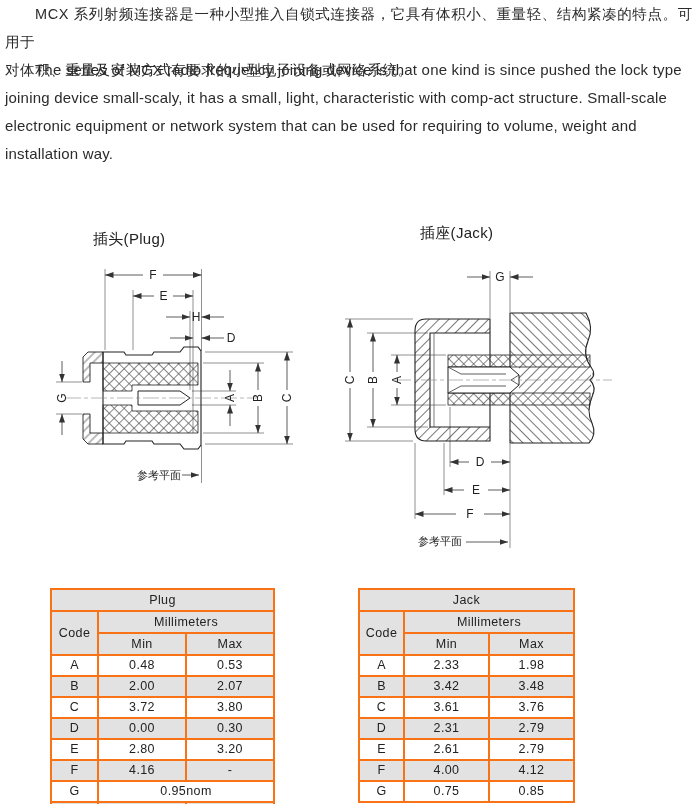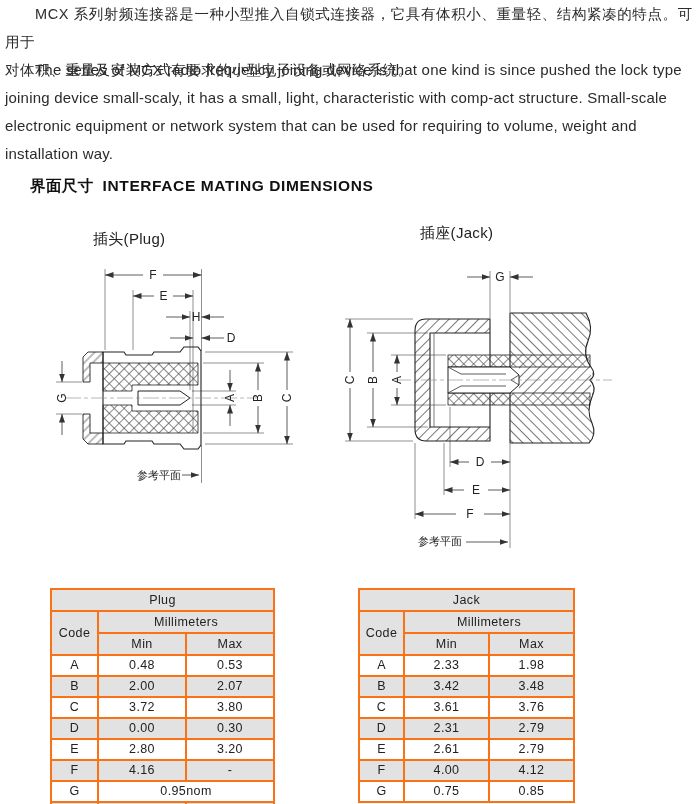--- a/index.html
+++ b/index.html
@@ -35,23 +35,20 @@
 
 <div class="page">
 
   <div class="para para-zh">MCX 系列射频连接器是一种小型推入自锁式连接器，它具有体积小、重量轻、结构紧凑的特点。可用于
 对体积、重量及安装方式有要求的小型电子设备或网络系统。</div>
   <div class="para para-en">The series of MCX radio frequency joining device is that one kind is since pushed the lock type
 joining device small-scaly, it has a small, light, characteristic with comp-act structure. Small-scale
 electronic equipment or network system that can be used for requiring to volume, weight and
 installation way.</div>
 
-  <div class="section-title">
-    <span>界面尺寸</span><span class="en">INTERFACE MATING DIMENSIONS</span>
-  </div>
 
   <div class="diagram-title plug-title">插头(Plug)</div>
   <div class="diagram-title jack-title">插座(Jack)</div>
 
   <svg class="dwg dwg-plug" width="270" height="260" viewBox="0 0 270 260">
     <defs>
       <marker id="pe" markerWidth="9" markerHeight="6" refX="8.5" refY="3" orient="auto" markerUnits="userSpaceOnUse">
           <path d="M0,0L8.5,3L0,6Z" fill="#333"></path>
         </marker>
       <marker id="ps" markerWidth="9" markerHeight="6" refX="8.5" refY="3" orient="auto-start-reverse" markerUnits="userSpaceOnUse">

